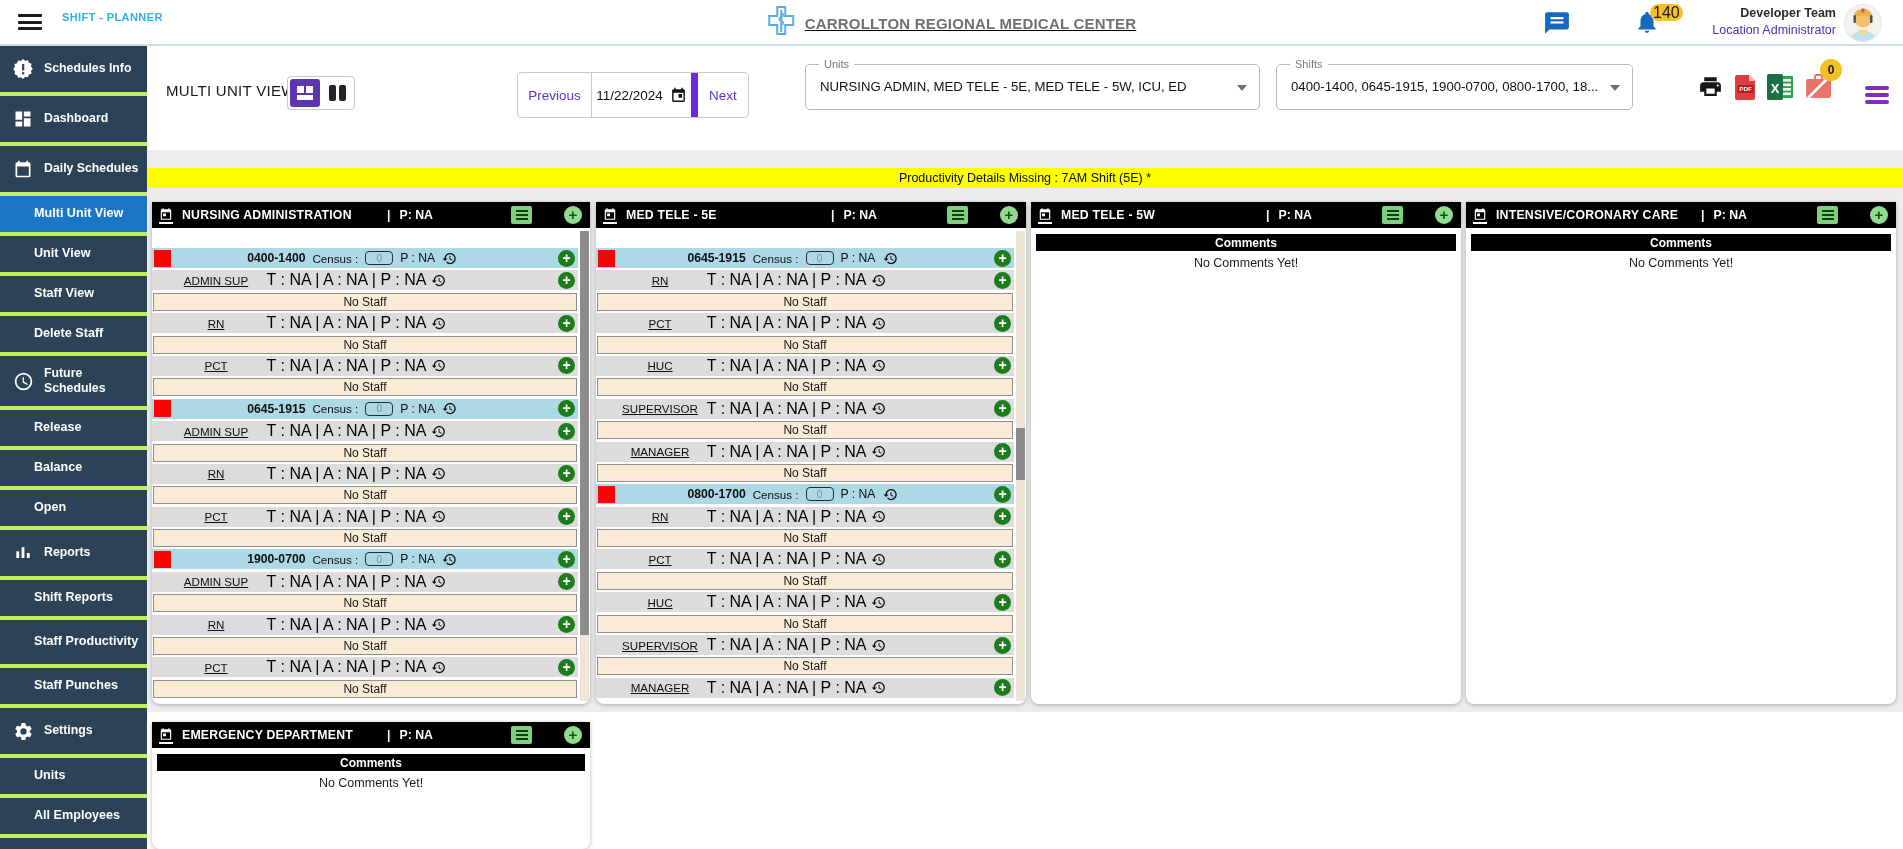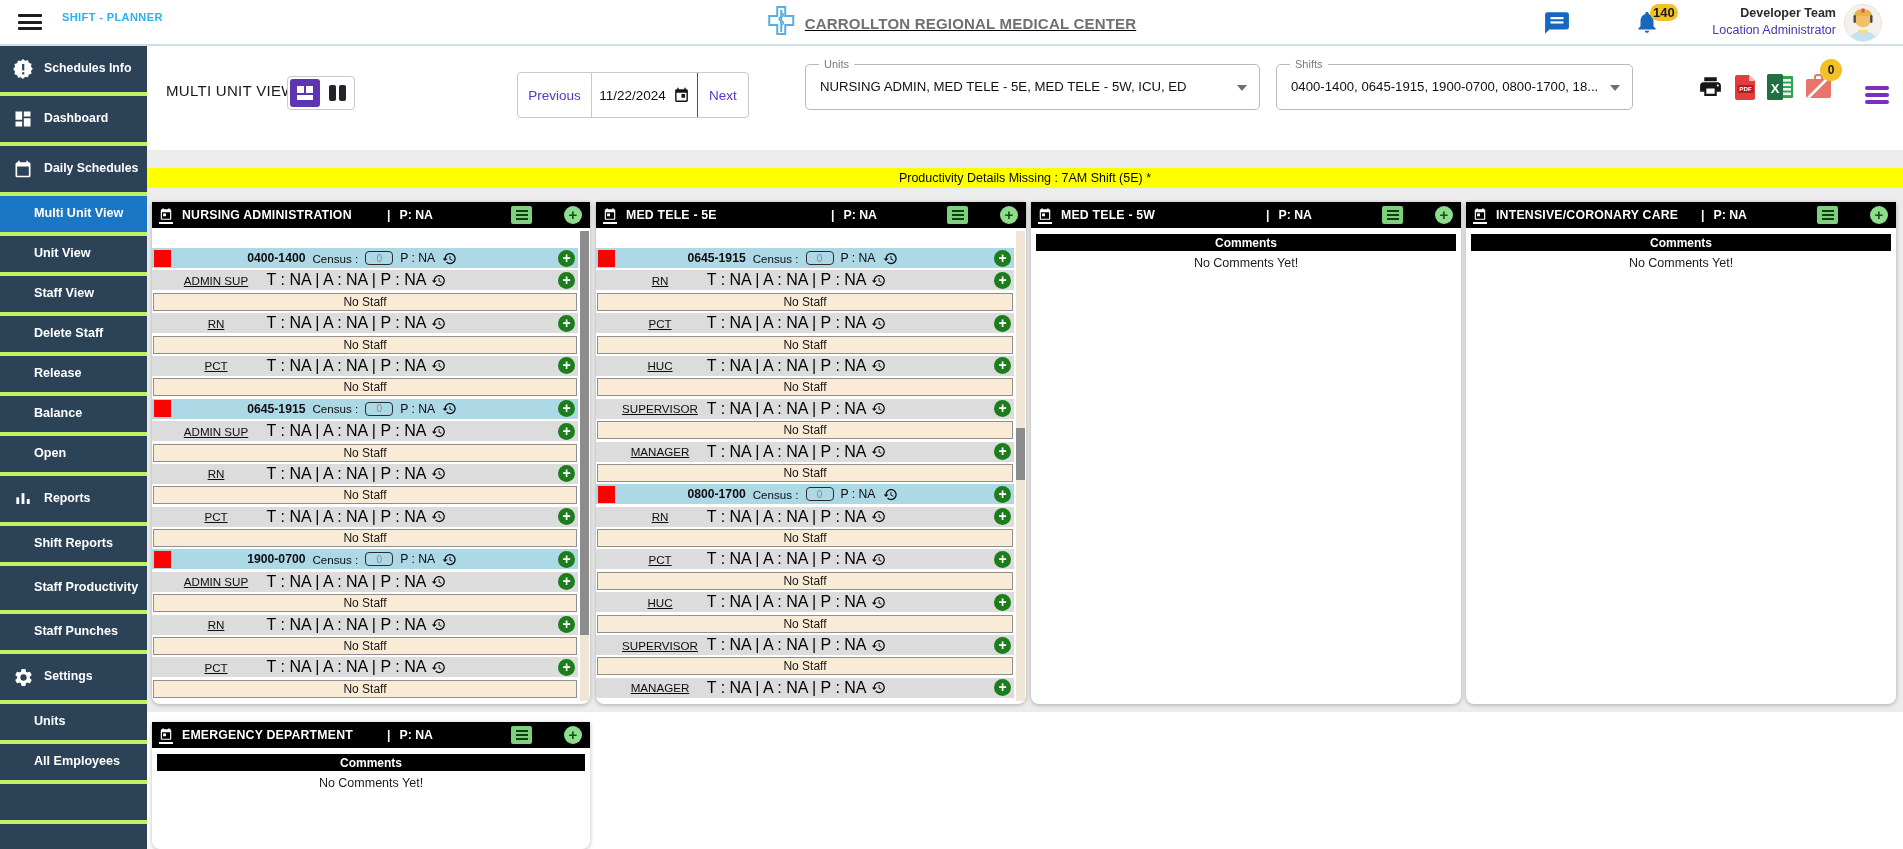--- a/index.html
+++ b/index.html
@@ -12,21 +12,21 @@
   #hamburger { position:absolute; left:18px; top:14px; width:24px; height:18px; cursor:pointer; }
   #hamburger span { display:block; height:3px; background:#1c1c1c; margin-bottom:3.5px; border-radius:1px; }
   #app-title { position:absolute; left:62px; top:11px; font-size:11px; font-weight:bold;
                color:#2fb0e8; letter-spacing:.4px; }
   #org { position:absolute; left:50%; top:0; transform:translateX(-50%); height:46px;
          display:flex; align-items:center; gap:10px;text-decoration:underline; }
   #org-name { font-size:15px; font-weight:bold; color:#6e7072; letter-spacing:.2px; }
   #chat-btn { position:absolute; left:1544px; top:11px; width:26px; height:24px; cursor:pointer; }
   #bell-wrap { position:absolute; left:1634px; top:8px; width:46px; height:34px; cursor:pointer; }
   #bell-badge { position:absolute; left:16px; top:-4px; min-width:24px; height:17px; background:#f3c125;
-                border-radius:9px; color:#1a1a1a; font-size:13px; font-weight:bold; text-align:center;
+                border-radius:9px; color:#1a1a1a; font-size:16px; font-weight:normal; text-align:center;
                 line-height:17px; padding:0 3px; }
   #userblock { position:absolute; left:1688px; top:6px; width:148px; text-align:right; }
   #user-name { font-size:12.5px; color:#2b2b2b; font-weight:bold; }
   #user-role { font-size:12.5px; color:#4636b8; margin-top:3px; }
   #avatar { position:absolute; left:1844px; top:4px; width:38px; height:38px; border-radius:50%;
             background:#f7f5f2; border:1px solid #e3e3e3; overflow:hidden; cursor:pointer; }
 
   
   #sidebar { position:absolute; left:0; top:46px; width:147px; height:803px; background:#2c4257;
              z-index:20; overflow:hidden; }
@@ -49,21 +49,21 @@
   .tg-btn.off { background:#fff; }
   .tg-bars { display:flex; gap:3px; }
   .tg-bars i { width:7px; height:16px; background:#23232b; border-radius:2px; }
 
   #datenav { position:absolute; left:370px; top:26px; height:46px; display:flex;
              border:1px solid #c9c9c9; border-radius:4px; background:#fff; }
   #datenav > div { display:flex; align-items:center; justify-content:center; }
   #prev-btn,#next-btn { color:#5c35c8; font-size:13.5px; cursor:pointer; }
   #prev-btn { width:74px; border-right:1px solid #c9c9c9; }
   #next-btn { width:50px; }
-  #date-box { width:106px; border-right:1px solid #6d28d9; gap:7px; font-size:13.5px; color:#101010; cursor:pointer; }
+  #date-box { width:106px; border-right:7px solid #6d28d9; gap:7px; font-size:13.5px; color:#101010; cursor:pointer; }
 
   .fieldset { position:absolute; top:18px; height:46px; border:1px solid #b9b9b9; border-radius:5px; background:#fff; }
   .fs-label { position:absolute; top:-7px; left:13px; background:#fff; padding:0 5px; font-size:11px; color:#7a7a7a; }
   .fs-value { position:absolute; left:14px; top:14px; right:30px; font-size:13.2px; color:#101010;
               white-space:nowrap; overflow:hidden; }
   .fs-caret { position:absolute; right:12px; top:20px; width:0; height:0;
               border-left:5px solid transparent; border-right:5px solid transparent;
               border-top:6px solid #6f6f6f; }
   #units-fs  { left:658px;  width:455px; }
   #shifts-fs { left:1129px; width:357px; }
@@ -213,20 +213,28 @@
     </div>
     <div class="sb-item child" style="min-height: 40px;">
       <span class="sb-label">Unit View</span>
     </div>
     <div class="sb-item child" style="min-height: 40px;">
       <span class="sb-label">Staff View</span>
     </div>
     <div class="sb-item child" style="min-height: 40px;">
       <span class="sb-label">Delete Staff</span>
     </div>
+    <div class="sb-item parent" style="min-height: 54px;">
+      <span class="sb-icon">
+        <svg width="21" height="21" viewBox="0 0 24 24">
+          <path d="M12 2a10 10 0 1 0 0 20 10 10 0 0 0 0-20zm0 18a8 8 0 1 1 0-16 8 8 0 0 1 0 16zm.5-13H11v6l5.2 3.1.8-1.3-4.5-2.7z" fill="#fff"></path>
+        </svg>
+      </span>
+      <span class="sb-label">Future Schedules</span>
+    </div>
     <div class="sb-item child" style="min-height: 40px;">
       <span class="sb-label">Release</span>
     </div>
     <div class="sb-item child" style="min-height: 40px;">
       <span class="sb-label">Balance</span>
     </div>
     <div class="sb-item child" style="min-height: 40px;">
       <span class="sb-label">Open</span>
     </div>
     <div class="sb-item parent" style="min-height: 50px;">

